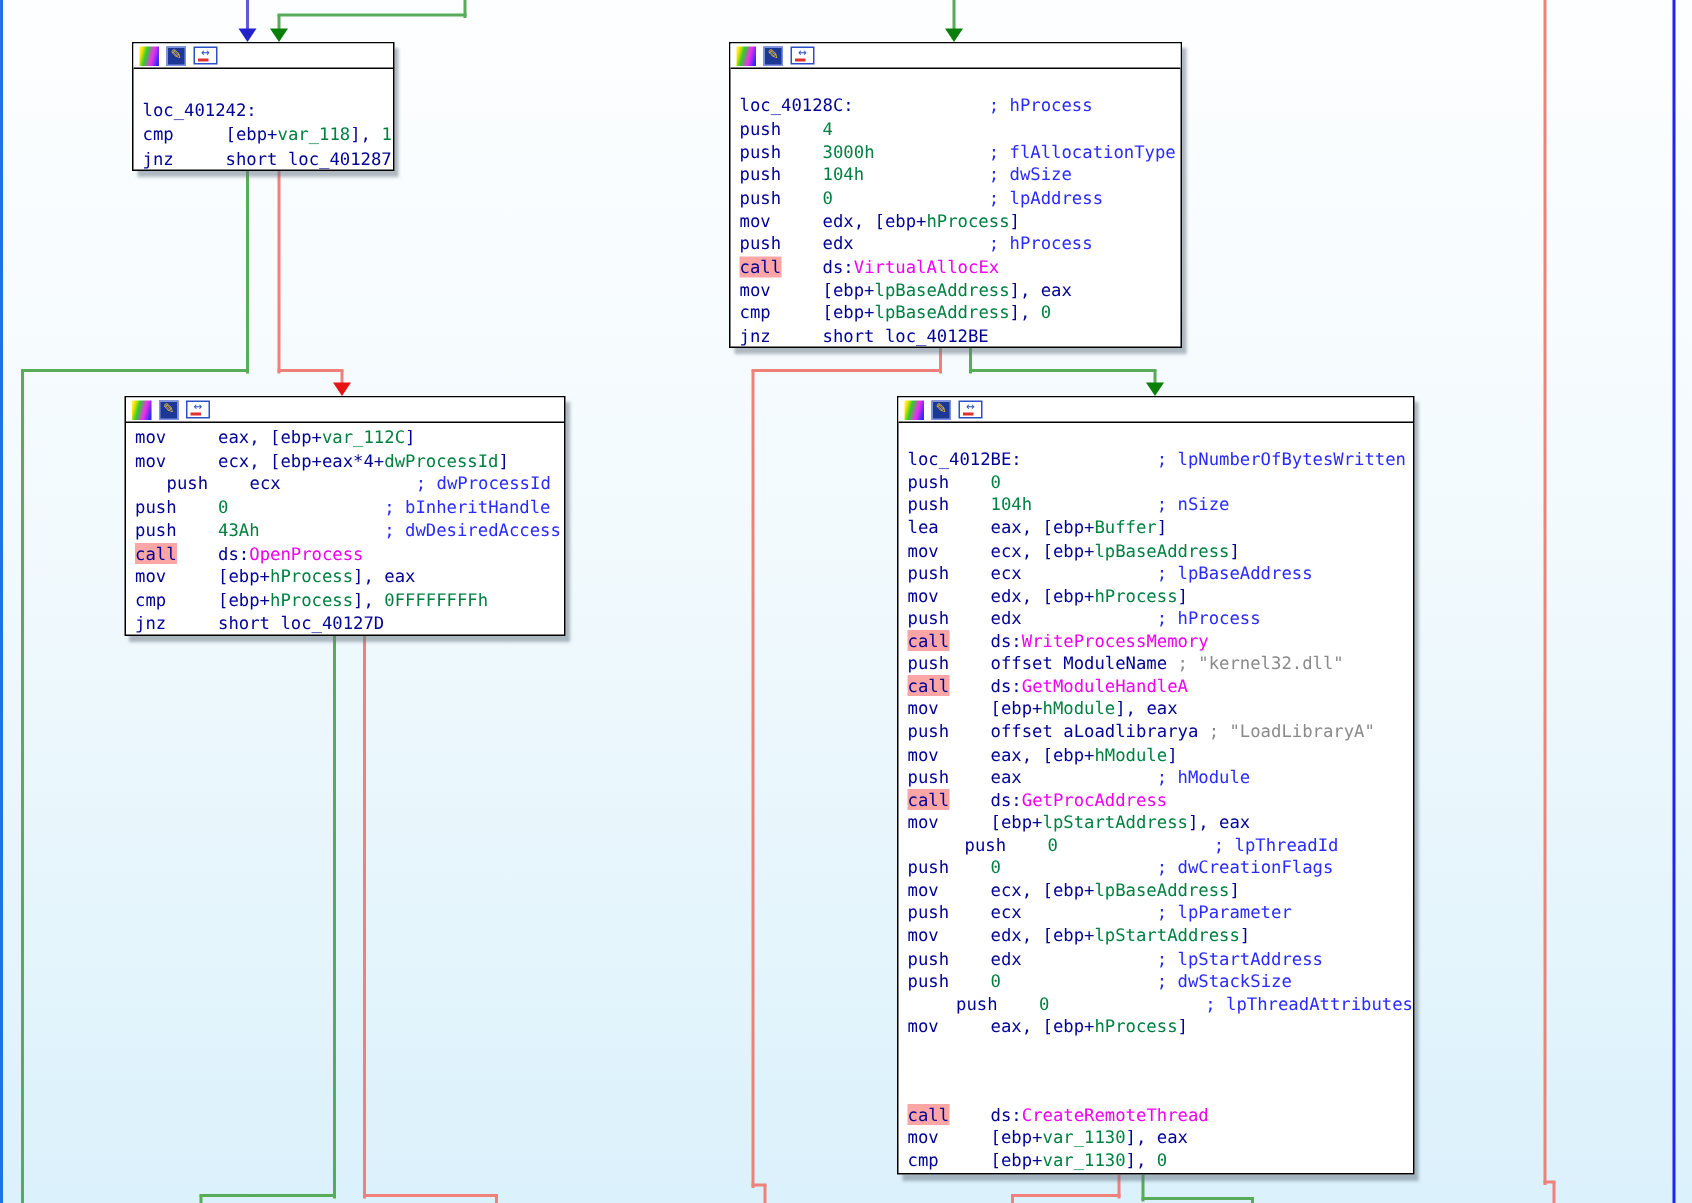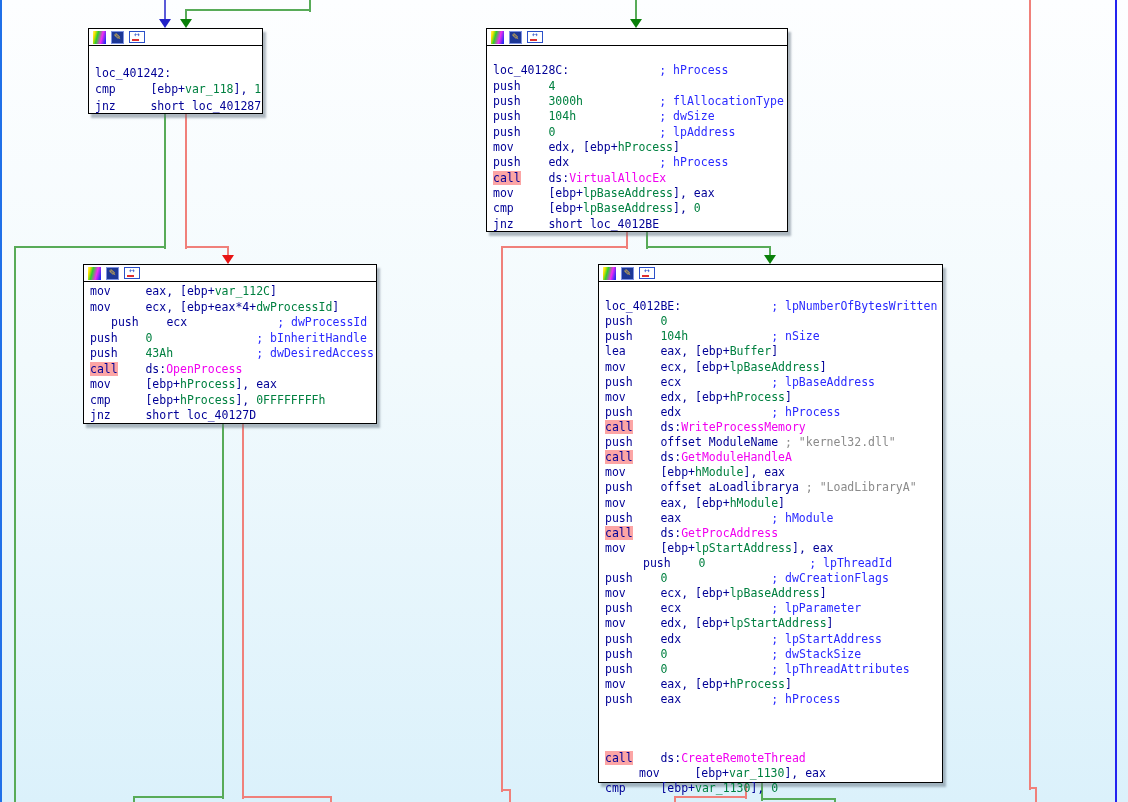--- a/index.html
+++ b/index.html
@@ -159,22 +159,21 @@
         <div class="line" style="height: 15.1212px; line-height: 15.1212px;"><span class="tok-m">push    eax             </span><span class="tok-c">; hModule</span></div>
         <div class="line" style="height: 15.1212px; line-height: 15.1212px;"><span class="tok-y">call</span><span class="tok-m">    ds:</span><span class="tok-a">GetProcAddress</span></div>
         <div class="line" style="height: 15.1212px; line-height: 15.1212px;"><span class="tok-m">mov     [ebp+</span><span class="tok-n">lpStartAddress</span><span class="tok-m">], eax</span></div>
         <div class="line" style="height: 15.1212px; line-height: 15.1212px; margin-left: 38px;"><span class="tok-m">push    </span><span class="tok-n">0</span><span class="tok-m">               </span><span class="tok-c">; lpThreadId</span></div>
         <div class="line" style="height: 15.1212px; line-height: 15.1212px;"><span class="tok-m">push    </span><span class="tok-n">0</span><span class="tok-m">               </span><span class="tok-c">; dwCreationFlags</span></div>
         <div class="line" style="height: 15.1212px; line-height: 15.1212px;"><span class="tok-m">mov     ecx, [ebp+</span><span class="tok-n">lpBaseAddress</span><span class="tok-m">]</span></div>
         <div class="line" style="height: 15.1212px; line-height: 15.1212px;"><span class="tok-m">push    ecx             </span><span class="tok-c">; lpParameter</span></div>
         <div class="line" style="height: 15.1212px; line-height: 15.1212px;"><span class="tok-m">mov     edx, [ebp+</span><span class="tok-n">lpStartAddress</span><span class="tok-m">]</span></div>
         <div class="line" style="height: 15.1212px; line-height: 15.1212px;"><span class="tok-m">push    edx             </span><span class="tok-c">; lpStartAddress</span></div>
         <div class="line" style="height: 15.1212px; line-height: 15.1212px;"><span class="tok-m">push    </span><span class="tok-n">0</span><span class="tok-m">               </span><span class="tok-c">; dwStackSize</span></div>
-        <div class="line" style="height: 15.1212px; line-height: 15.1212px;"><span class="tok-m">push    </span><span class="tok-n">0</span><span class="tok-m">               </span><span class="tok-c">; lpThreadAttributes</span></div>
+        <div class="line" style="height: 15.1212px; line-height: 15.1212px; text-align: right;"><span class="tok-m">push    </span><span class="tok-n">0</span><span class="tok-m">               </span><span class="tok-c">; lpThreadAttributes</span></div>
         <div class="line" style="height: 15.1212px; line-height: 15.1212px;"><span class="tok-m">mov     eax, [ebp+</span><span class="tok-n">hProcess</span><span class="tok-m">]</span></div>
-        <div class="line" style="height: 15.1212px; line-height: 15.1212px;"><span class="tok-m">push    eax             </span><span class="tok-c">; hProcess</span></div>
         <div class="line" style="height: 15.1212px; line-height: 15.1212px; margin-top: 44px;"><span class="tok-y">call</span><span class="tok-m">    ds:</span><span class="tok-a">CreateRemoteThread</span></div>
-        <div class="line" style="height: 15.1212px; line-height: 15.1212px; margin-left: 34px;"><span class="tok-m">mov     [ebp+</span><span class="tok-n">var_1130</span><span class="tok-m">], eax</span></div>
+        <div class="line" style="height: 15.1212px; line-height: 15.1212px;"><span class="tok-m">mov     [ebp+</span><span class="tok-n">var_1130</span><span class="tok-m">], eax</span></div>
         <div class="line" style="height: 15.1212px; line-height: 15.1212px;"><span class="tok-m">cmp     [ebp+</span><span class="tok-n">var_1130</span><span class="tok-m">], </span><span class="tok-n">0</span></div>
         <div class="line" style="height: 15.1212px; line-height: 15.1212px; margin-top: 27px;"><span class="tok-m">jnz     short loc_401340</span></div>
       </div>
     </div>
   </div>
 
 </body></html>

